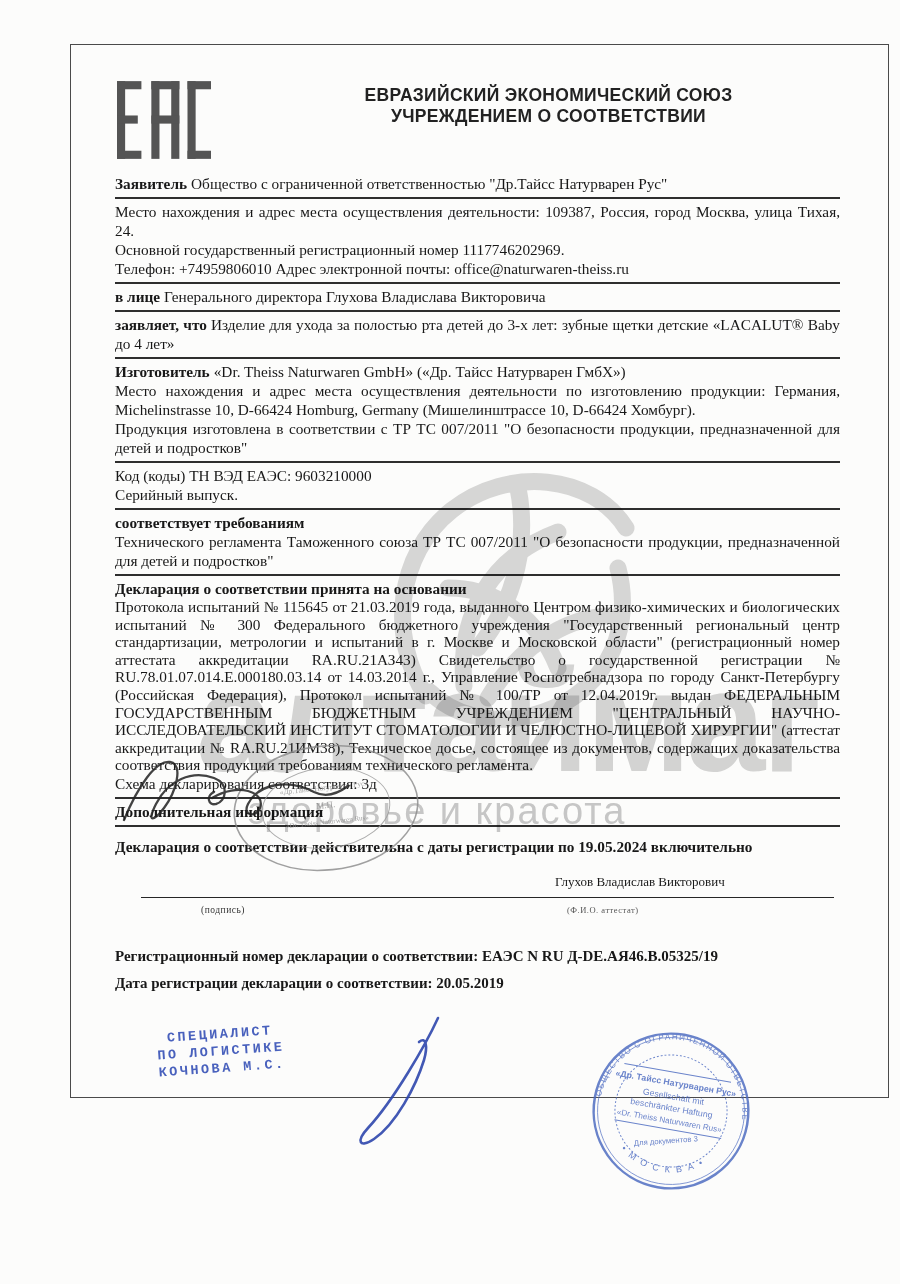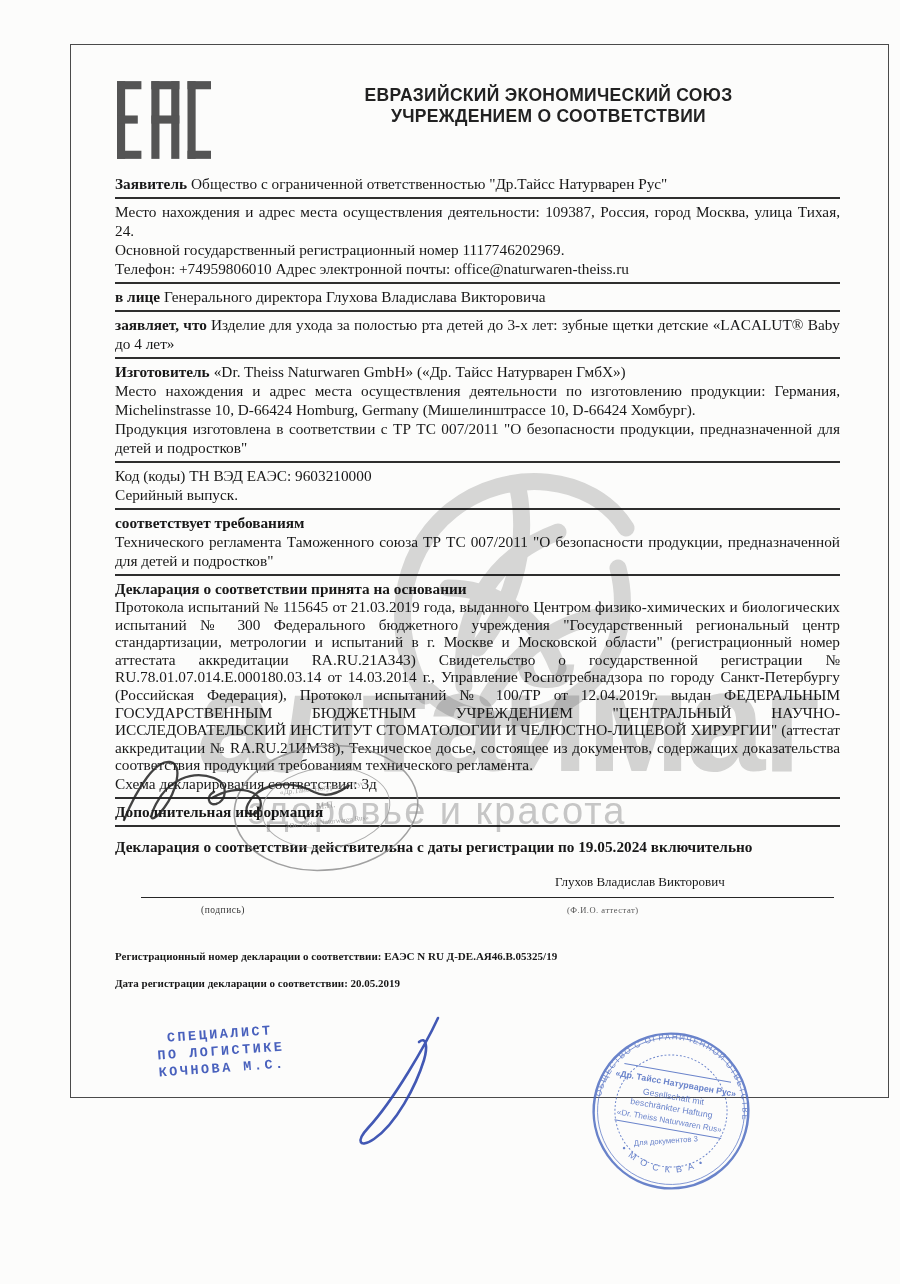--- a/index.html
+++ b/index.html
@@ -30,21 +30,21 @@
   b.hd{font-weight:bold;}
   .just{text-align:justify;}
   .basis-par{line-height:17.6px;}
   .validity{font-weight:bold;margin:8px 0 2px;padding:2px 0;}
   .sig-block{position:relative;height:72px;margin-top:4px;}
   .sig-name{position:absolute;left:440px;top:10px;font-size:13px;}
   .sig-line{position:absolute;left:26px;right:6px;top:35px;border-top:1.6px solid #262626;}
   .sig-label{position:absolute;top:39px;font-size:9.5px;color:#333;letter-spacing:.5px;}
   .sig-label.podpis{left:86px;}
   .sig-label.fio{left:452px;font-size:8.5px;color:#555;}
-  .reg-line{font-weight:bold;margin:10px 0 0;line-height:25px;font-size:11px;}
+  .reg-line{font-weight:bold;margin:10px 0 0;line-height:25px;font-size:15px;}
 
   
   .wm{position:absolute;pointer-events:none;mix-blend-mode:multiply;}
   .wm-emblem{left:368px;top:448px;width:280px;height:290px;opacity:.38;}
   .wm-brand{
     left:196px;top:652px;font-family:Liberation Sans, sans-serif;font-weight:bold;
     font-size:142px;line-height:140px;letter-spacing:-3px;color:#9c9c9c;opacity:.42;
     white-space:nowrap;
   }
   .wm-tagline{

